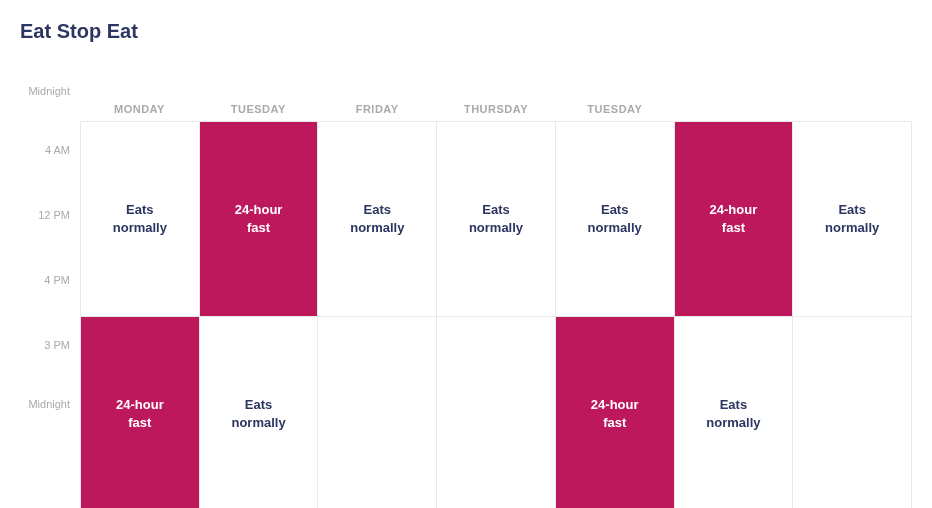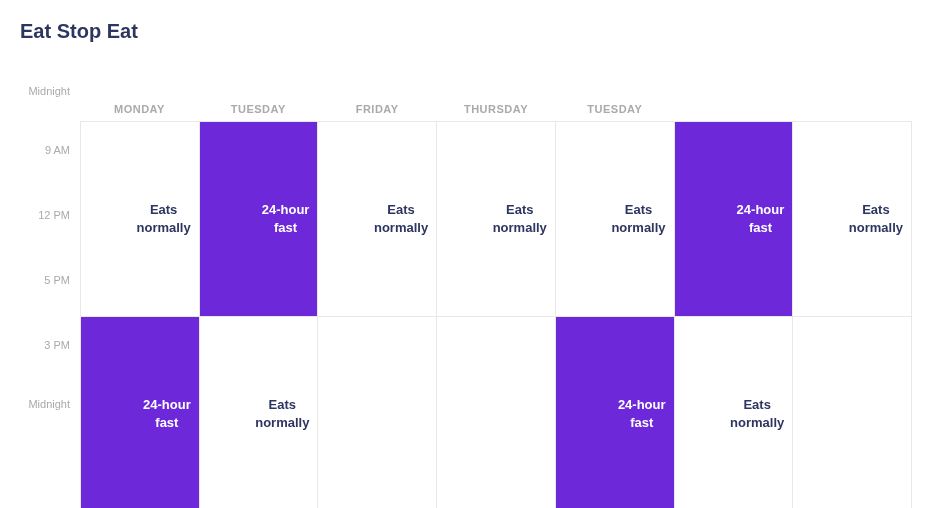--- a/index.html
+++ b/index.html
@@ -56,28 +56,28 @@
       display: flex;
       align-items: center;
       justify-content: center;
       text-align: center;
       min-height: 195px;
       position: relative;
     }
     .cell-inner {
       display: flex;
       flex-direction: column;
-      align-items: flex-end;
+      align-items: center;
       justify-content: center;
       width: 100%;
       height: 100%;
       padding: 8px;
     }
     .cell.fast {
-      background-color: #6d28d9;
+      background-color: #be185d;
     }
     .cell.normal {
       background-color: #fff;
     }
     .cell-label {
       font-size: 13px;
       font-weight: 700;
       color: #fff;
       line-height: 1.4;
       text-align: center;
@@ -105,23 +105,23 @@
 </head>
 <body>
 
 <div class="container">
   <div class="title">Eat Stop Eat</div>
   <div class="chart-area">
 
     <div class="time-col" id="time-col">
     <div style="height: 26px;"></div>
         <div class="time-slot" style="height: 32.5px; align-items: flex-start;">Midnight</div>
-        <div class="time-slot" style="height: 65px; align-items: center;">9 AM</div>
+        <div class="time-slot" style="height: 65px; align-items: center;">4 AM</div>
         <div class="time-slot" style="height: 65px; align-items: center;">12 PM</div>
-        <div class="time-slot" style="height: 65px; align-items: center;">5 PM</div>
+        <div class="time-slot" style="height: 65px; align-items: center;">4 PM</div>
         <div class="time-slot" style="height: 65px; align-items: center;">3 PM</div>
         <div class="time-slot" style="height: 32.5px; align-items: flex-end;">Midnight</div>
       </div>
 
     <div class="grid-area">
 
       <div class="day-headers" id="day-headers">
       <div class="day-header">MONDAY</div>
           <div class="day-header">TUESDAY</div>
           <div class="day-header">FRIDAY</div>

